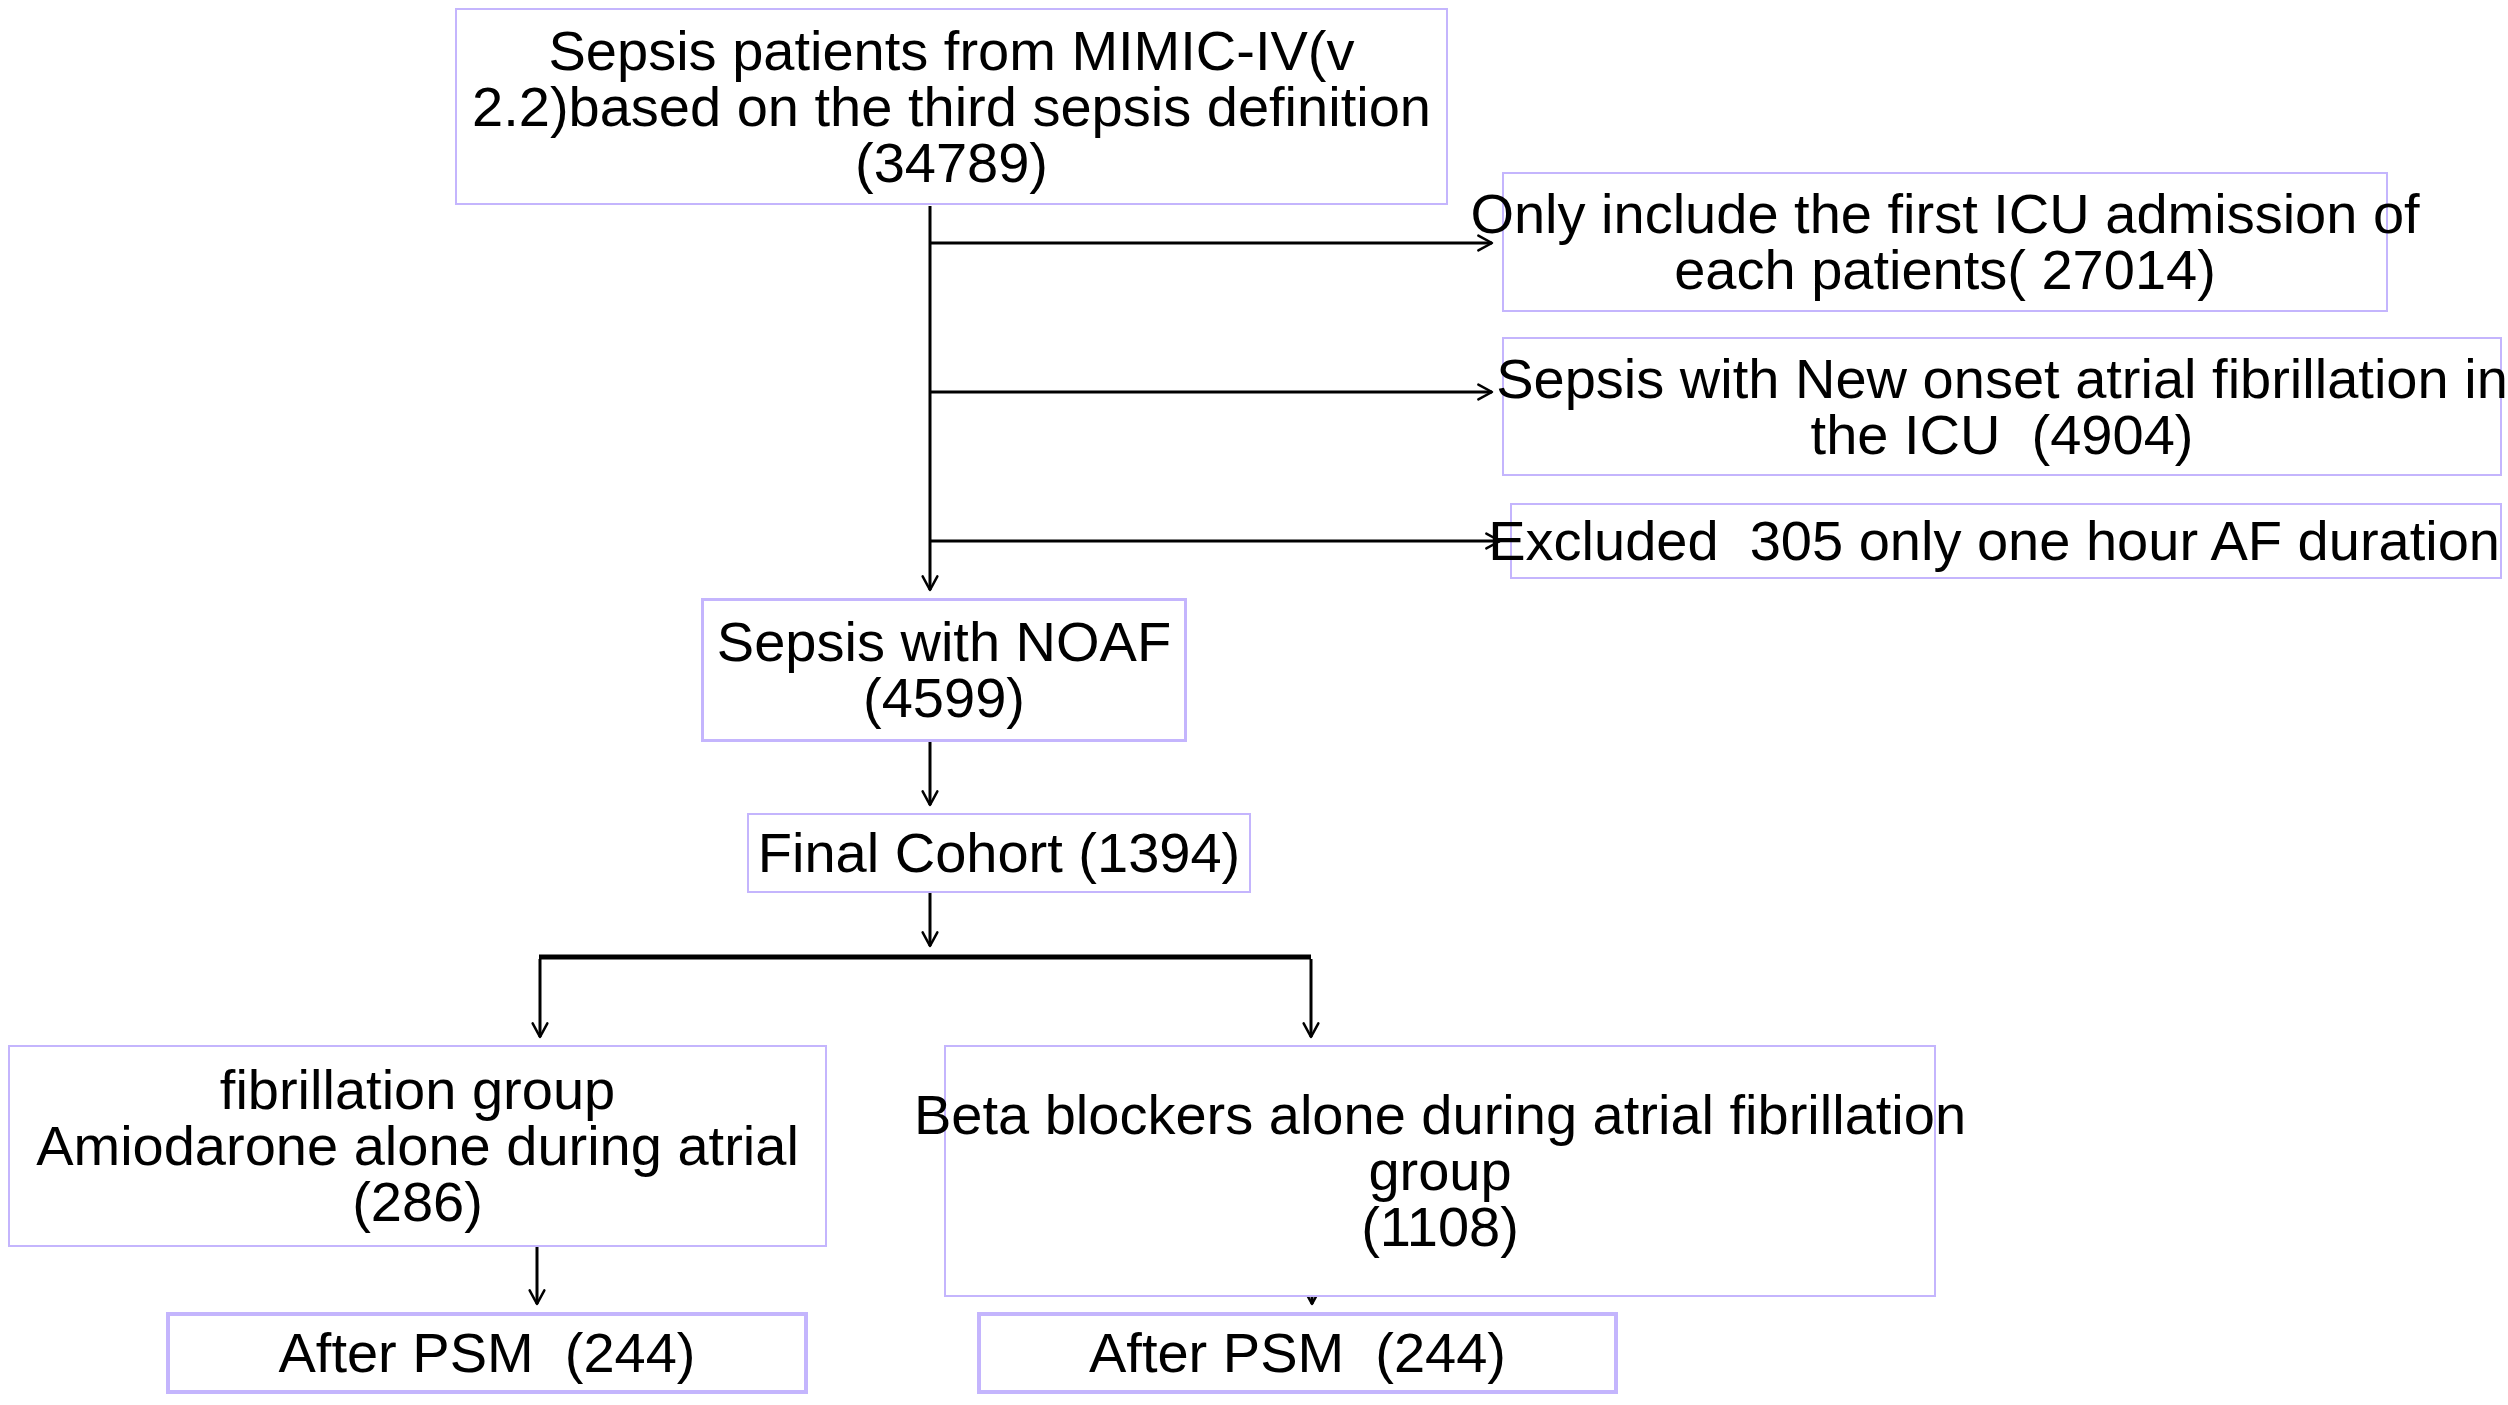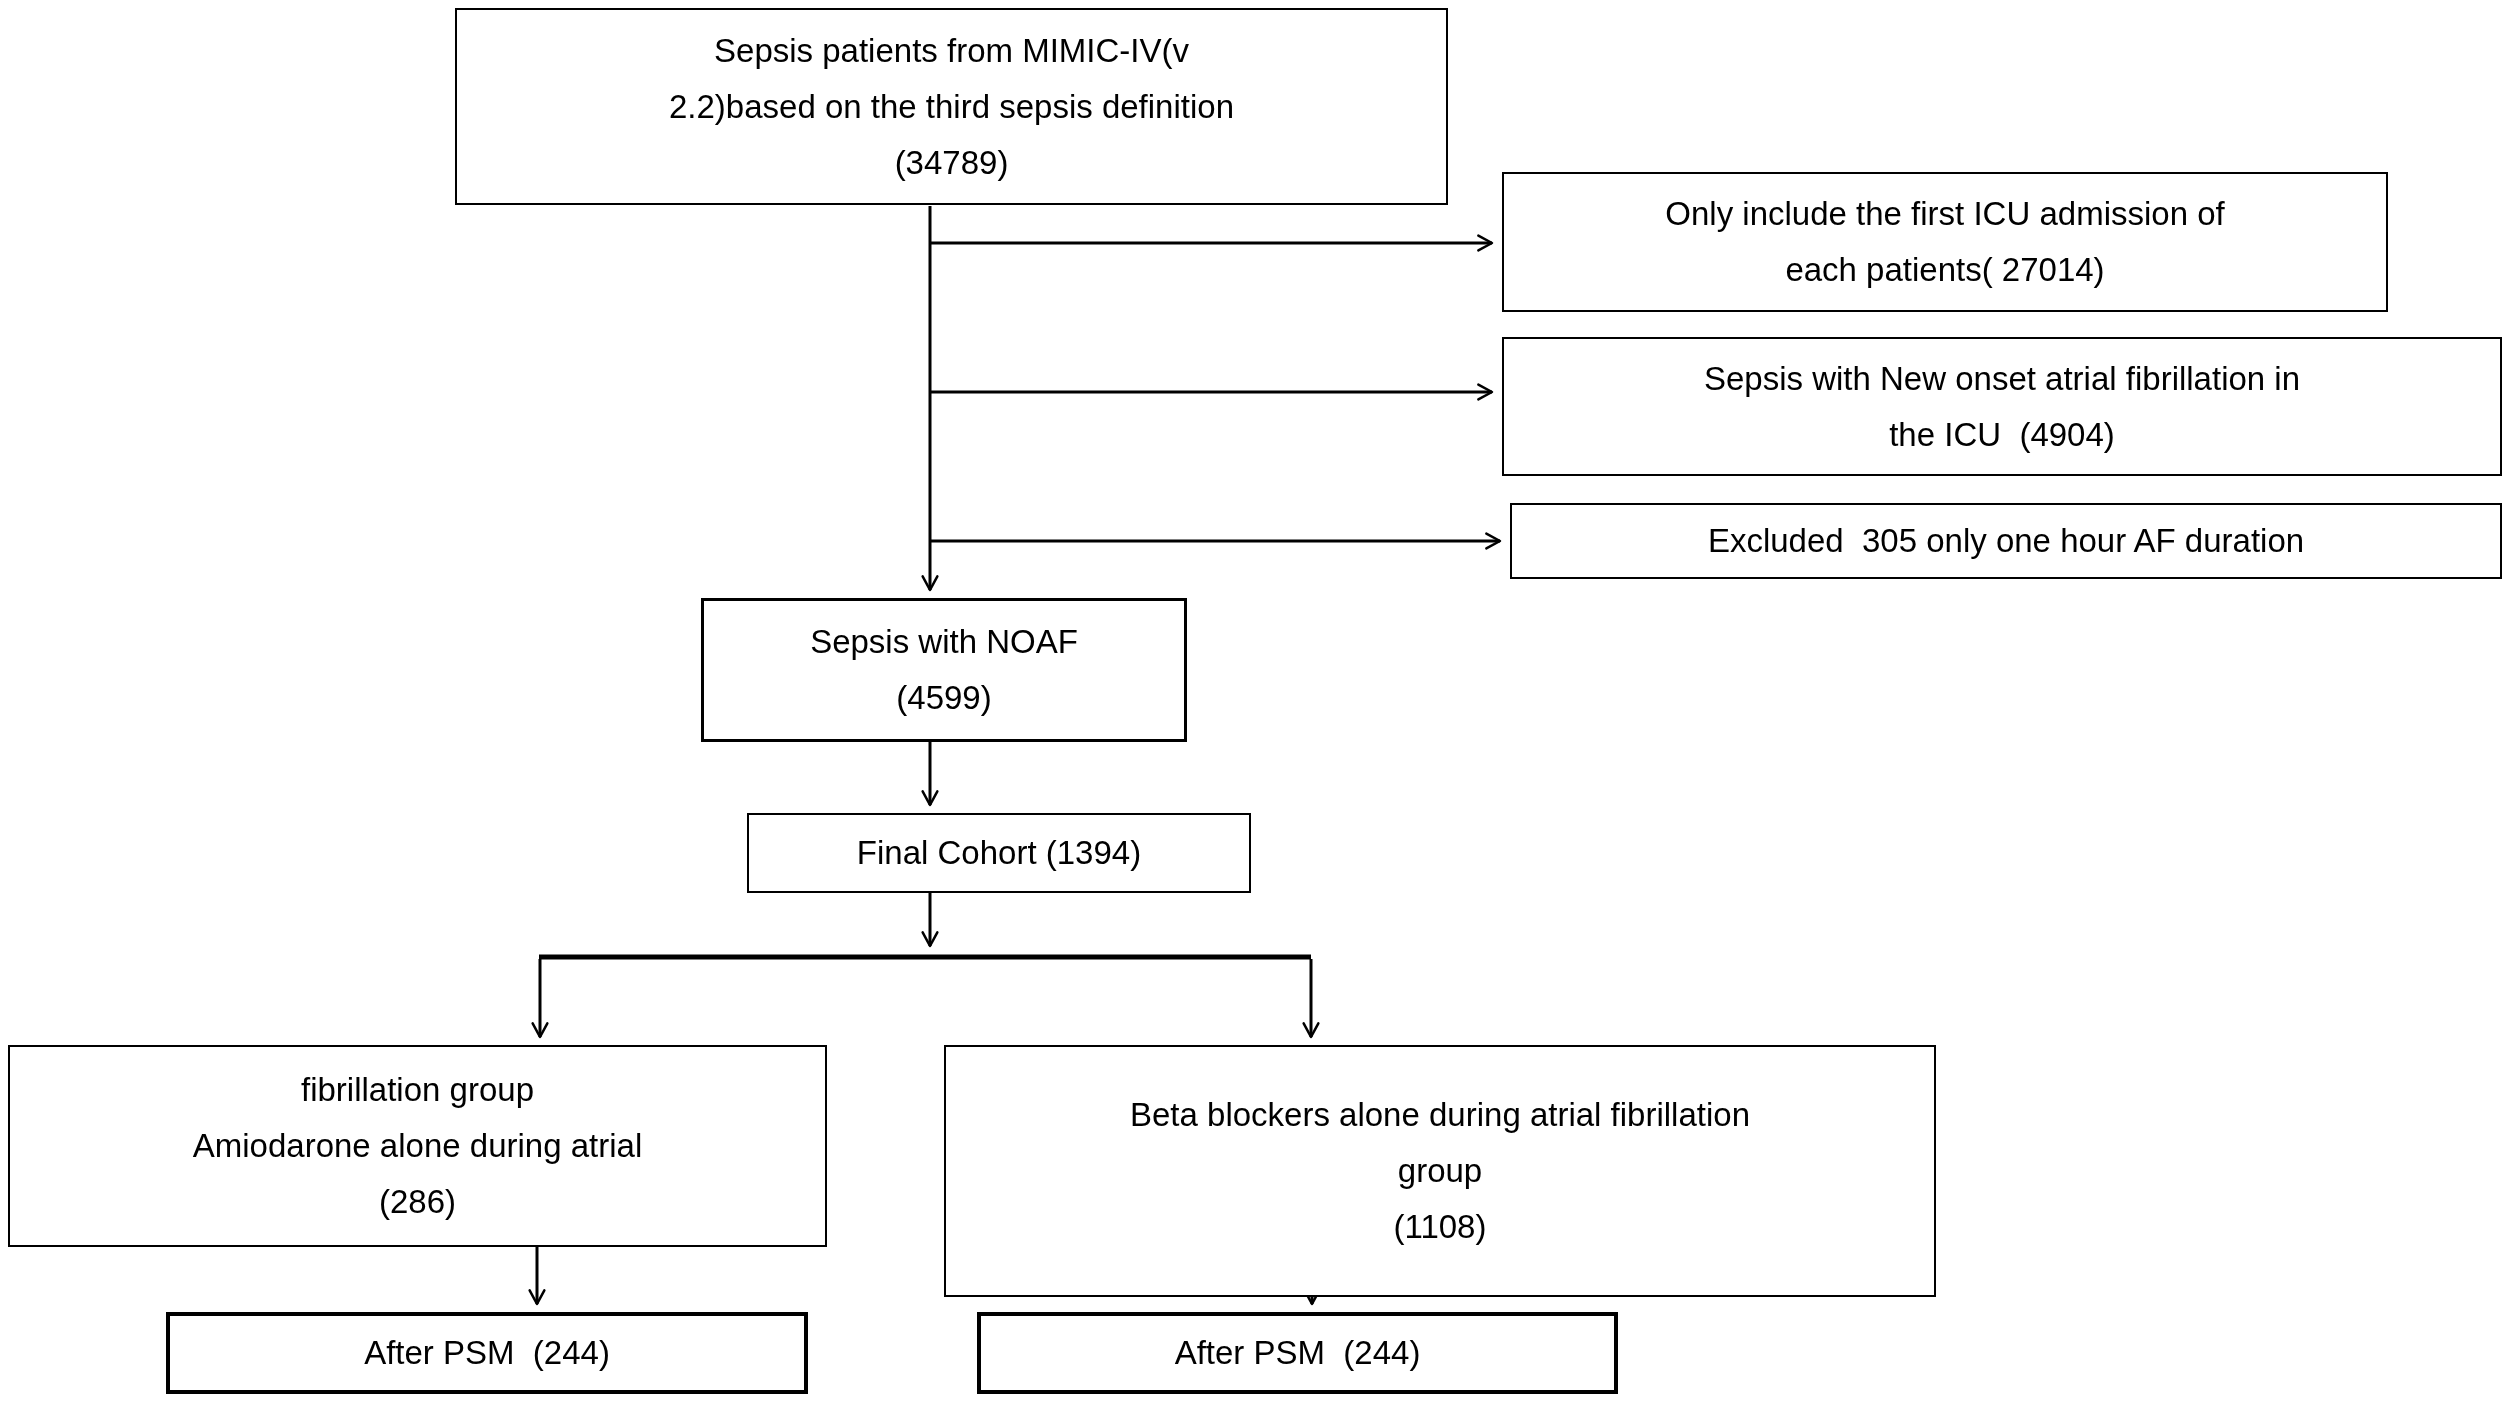--- a/index.html
+++ b/index.html
@@ -19,41 +19,41 @@
   .connector-layer {
     position: absolute;
     left: 0;
     top: 0;
     width: 2508px;
     height: 1405px;
   }
   .box {
     position: absolute;
     background: #ffffff;
-    border: 2px solid #000000;
+    border: 2px solid #c4b5fd;
     display: flex;
     flex-direction: column;
     align-items: center;
     justify-content: center;
     text-align: center;
-    font-size: 33px;
+    font-size: 56px;
     line-height: 56px;
     box-sizing: border-box;
   }
   .box .tline {
     white-space: pre; 
   }
   .border-bold { border-width: 4px; }
   .border-mid  { border-width: 3px; }
 
   
   #node-source            { left: 455px;  top: 8px;    width: 993px;  height: 197px; }
   #node-excl-first-icu    { left: 1502px; top: 172px;  width: 886px;  height: 140px; }
   #node-excl-noaf-icu     { left: 1502px; top: 323px;  width: 1000px; height: 139px; margin-top: 14px; }
-  #node-excl-af-duration  { left: 1510px; top: 503px;  width: 992px;  height: 76px;  }
+  #node-excl-af-duration  { left: 1510px; top: 503px;  width: 992px;  height: 76px; align-items: flex-end;  }
   #node-sepsis-noaf       { left: 701px;  top: 598px;  width: 486px;  height: 144px; }
   #node-final-cohort      { left: 699px;  top: 813px;  width: 504px;  height: 80px; margin-left: 48px;  }
   #node-amiodarone-group  { left: 8px;    top: 1045px; width: 819px;  height: 202px; }
   #node-beta-group        { left: 944px;  top: 1045px; width: 992px;  height: 252px; }
   #node-amiodarone-psm    { left: 166px;  top: 1312px; width: 642px;  height: 82px;  }
   #node-beta-psm          { left: 977px;  top: 1312px; width: 641px;  height: 82px;  }
 </style>
 </head>
 <body>
 

